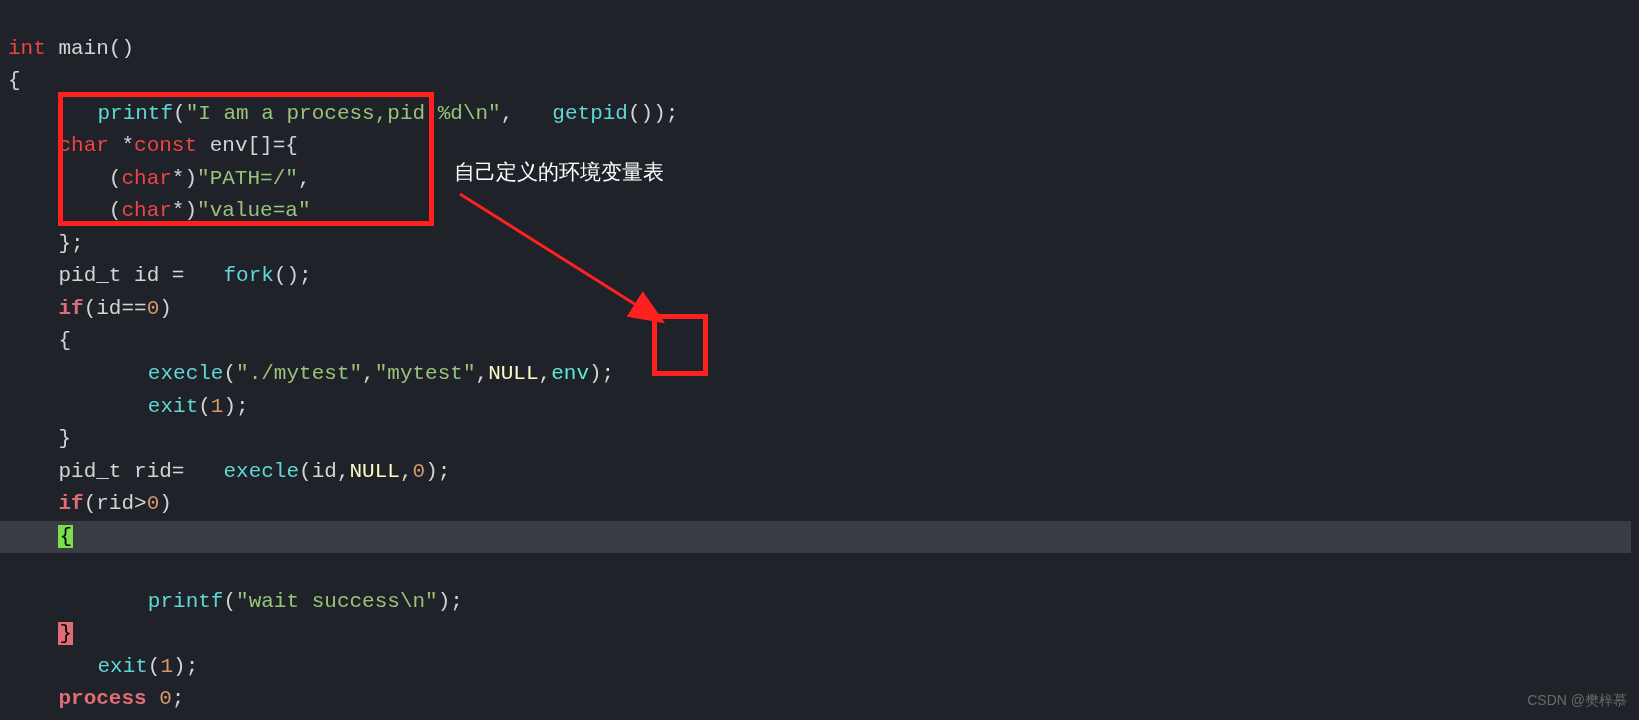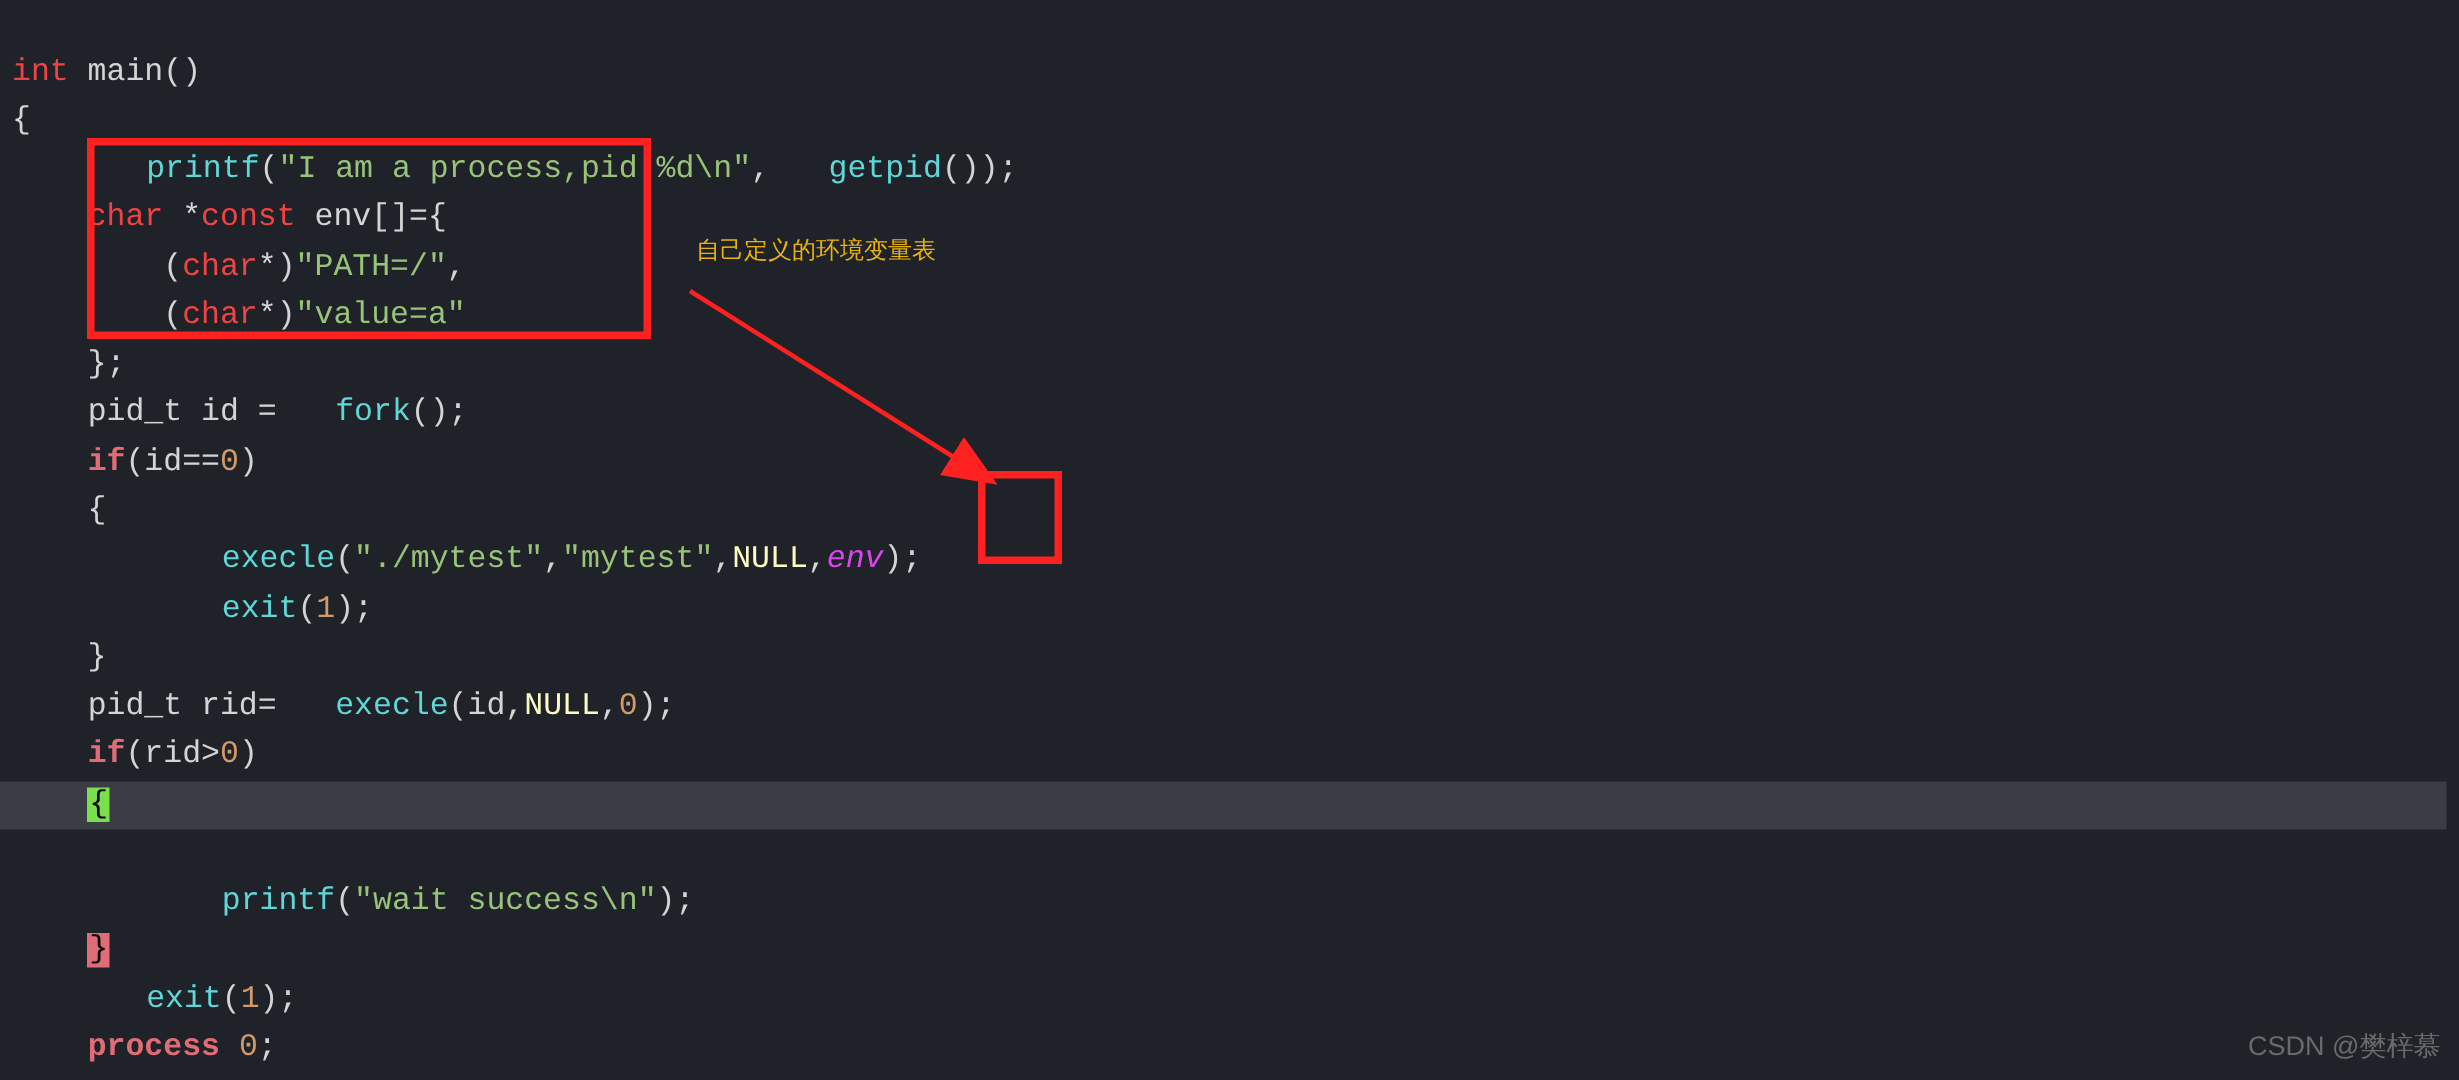--- a/index.html
+++ b/index.html
@@ -14,21 +14,21 @@
       height: 720px;
       overflow: hidden;
     }
     .code { padding-left: 8px; white-space: pre; }
     .keyword-type { color: #ef4444; }
     .keyword-control { color: #e06c75; font-weight: bold; }
     .function { color: #5fd7d7; padding-left: 39px; }
     .string { color: #98c379; }
     .number { color: #d19a66; }
     .null-kw { color: #fef9c3; }
-    .env-var { color: #d946ef; font-style: italic; }
+    .env-var { color: #5eead4; }
     .highlight-line {
       background: #3a3d44;
       display: block;
       margin-left: -8px;
       padding-left: 8px;
       width: 100%;
     }
     .brace-green { background: #7bdf4d; color: #000; padding: 0 1px; }
     .brace-red { background: #e06c75; color: #000; padding: 0 1px; }
     .red-box-1 {
@@ -44,38 +44,38 @@
       position: absolute;
       left: 652px;
       top: 314px;
       width: 56px;
       height: 62px;
       border: 5px solid #ff2020;
       pointer-events: none;
     }
     .annotation {
       position: absolute;
-      left: 464px;
+      left: 454px;
       top: 156px;
-      color: #eab308;
-      font-size: 16px;
+      color: #ffffff;
+      font-size: 21px;
       font-family: 'Microsoft YaHei', sans-serif;
     }
     .arrow-svg {
       position: absolute;
       left: 440px;
       top: 180px;
       pointer-events: none;
     }
     .watermark {
       position: absolute;
       right: 12px;
       bottom: 8px;
       color: #6a6a6a;
-      font-size: 18px;
+      font-size: 14px;
       font-family: 'Microsoft YaHei', sans-serif;
       margin-left: 24px;
     }
   </style>
 </head>
 <body>
 
 <div class="code">
 <span><span class="keyword-type">int</span><span> main</span><span>()</span></span>
 <span><span>{</span></span>

